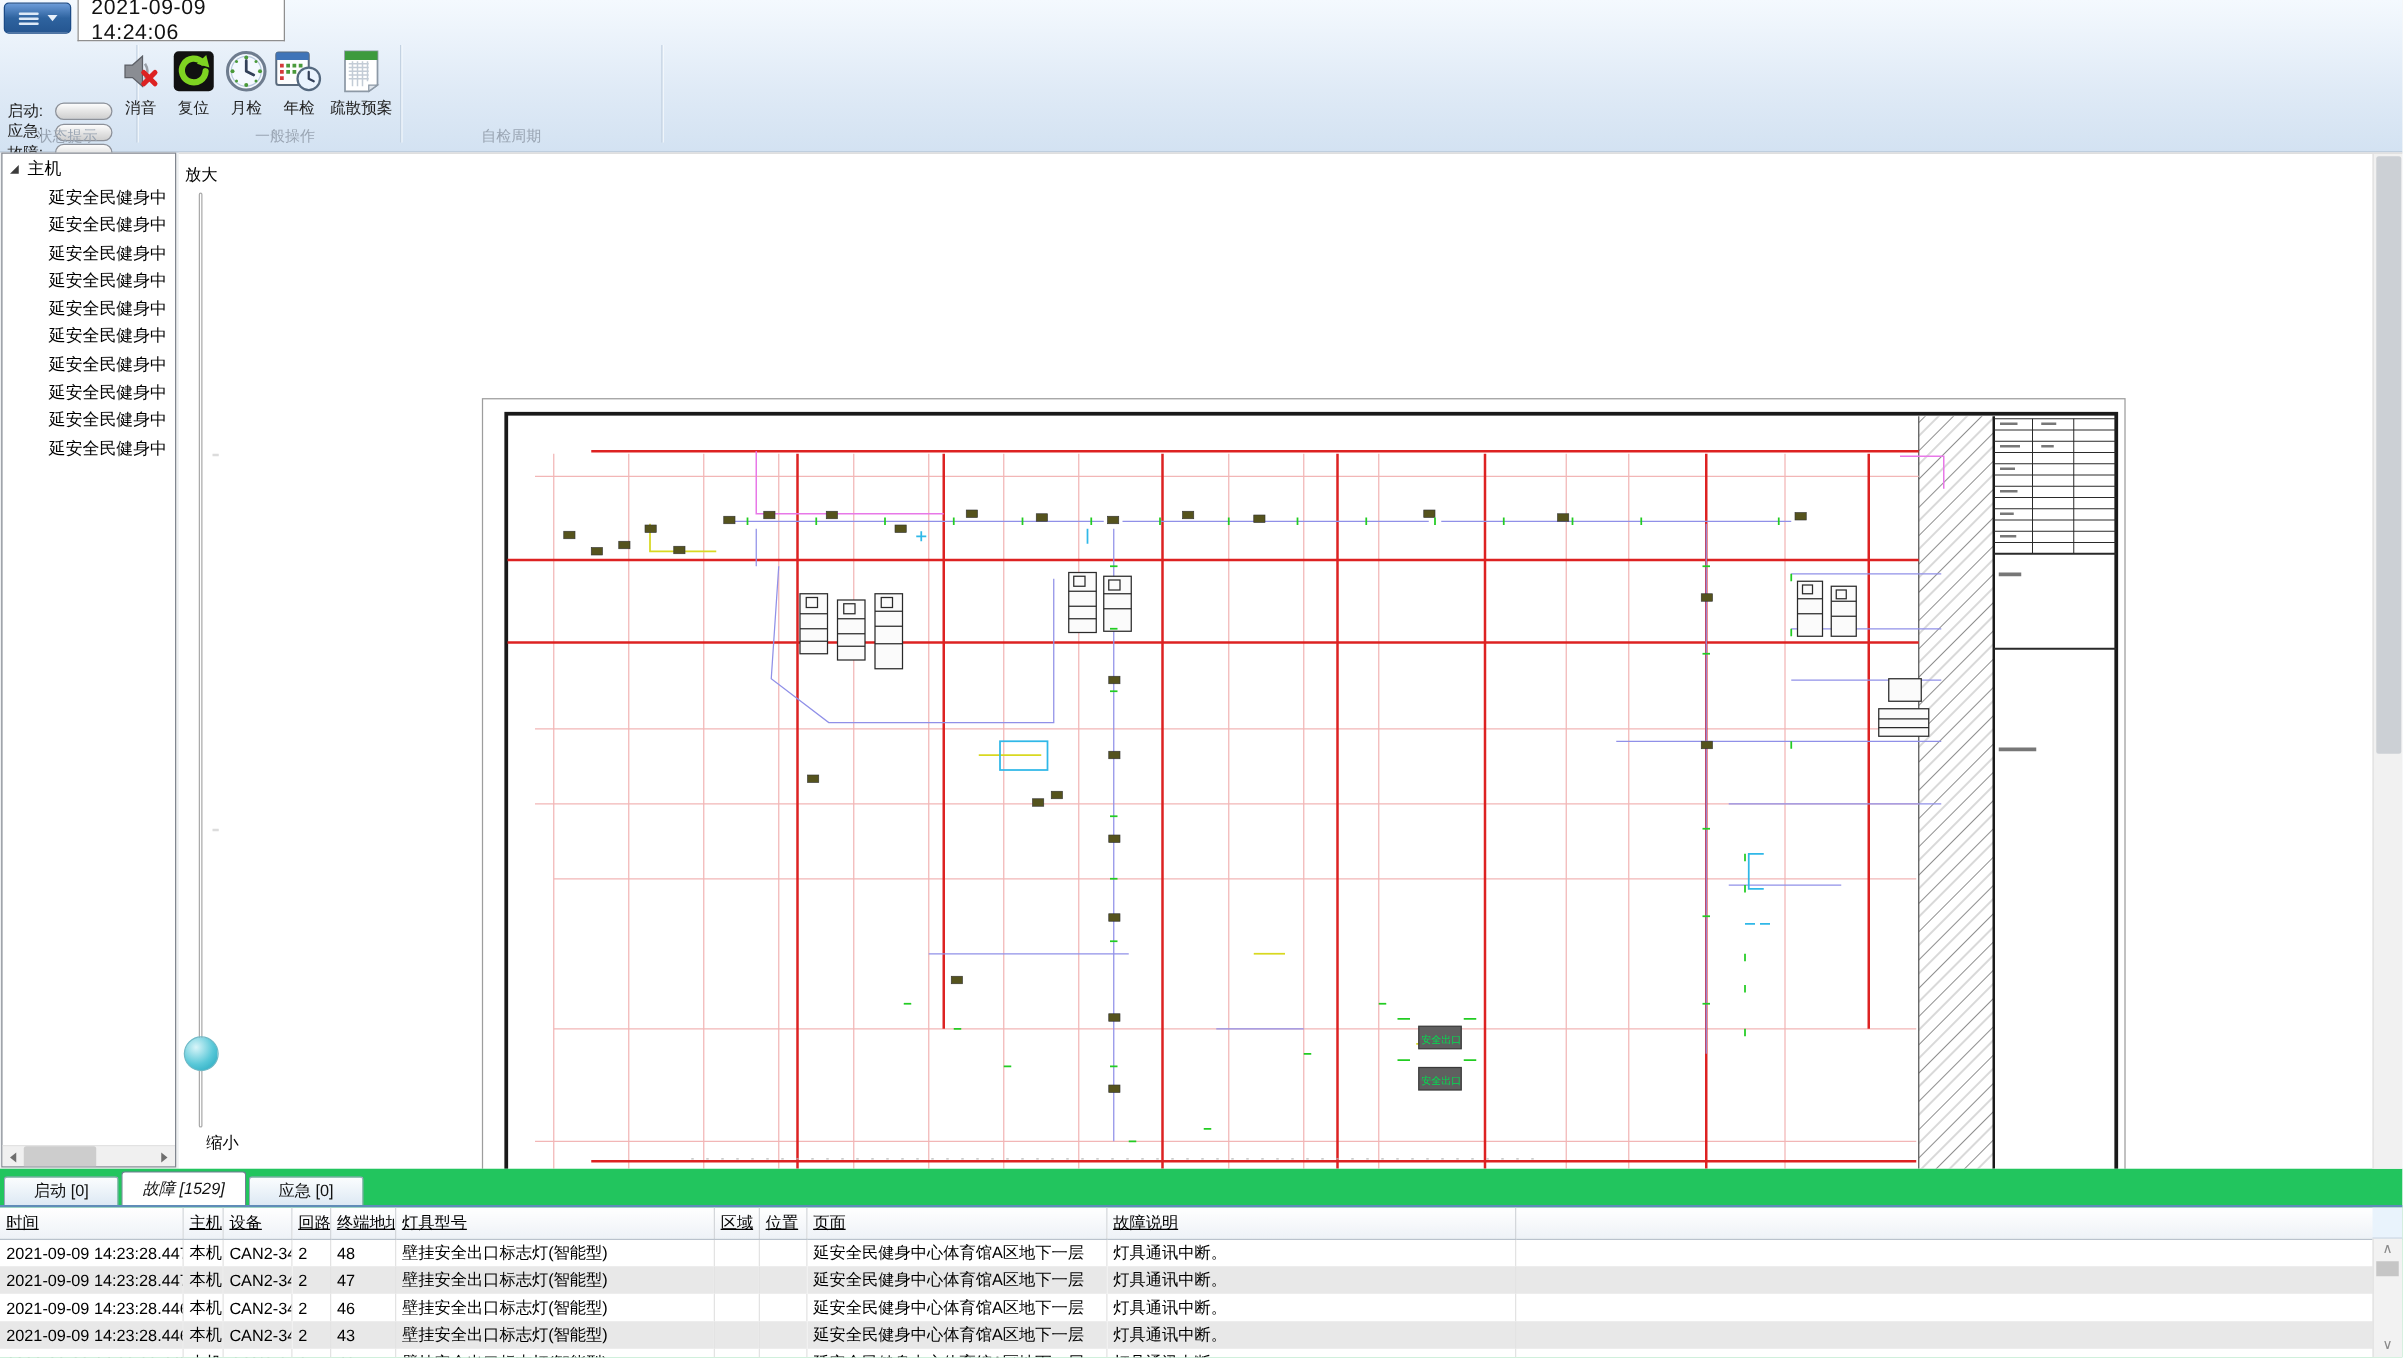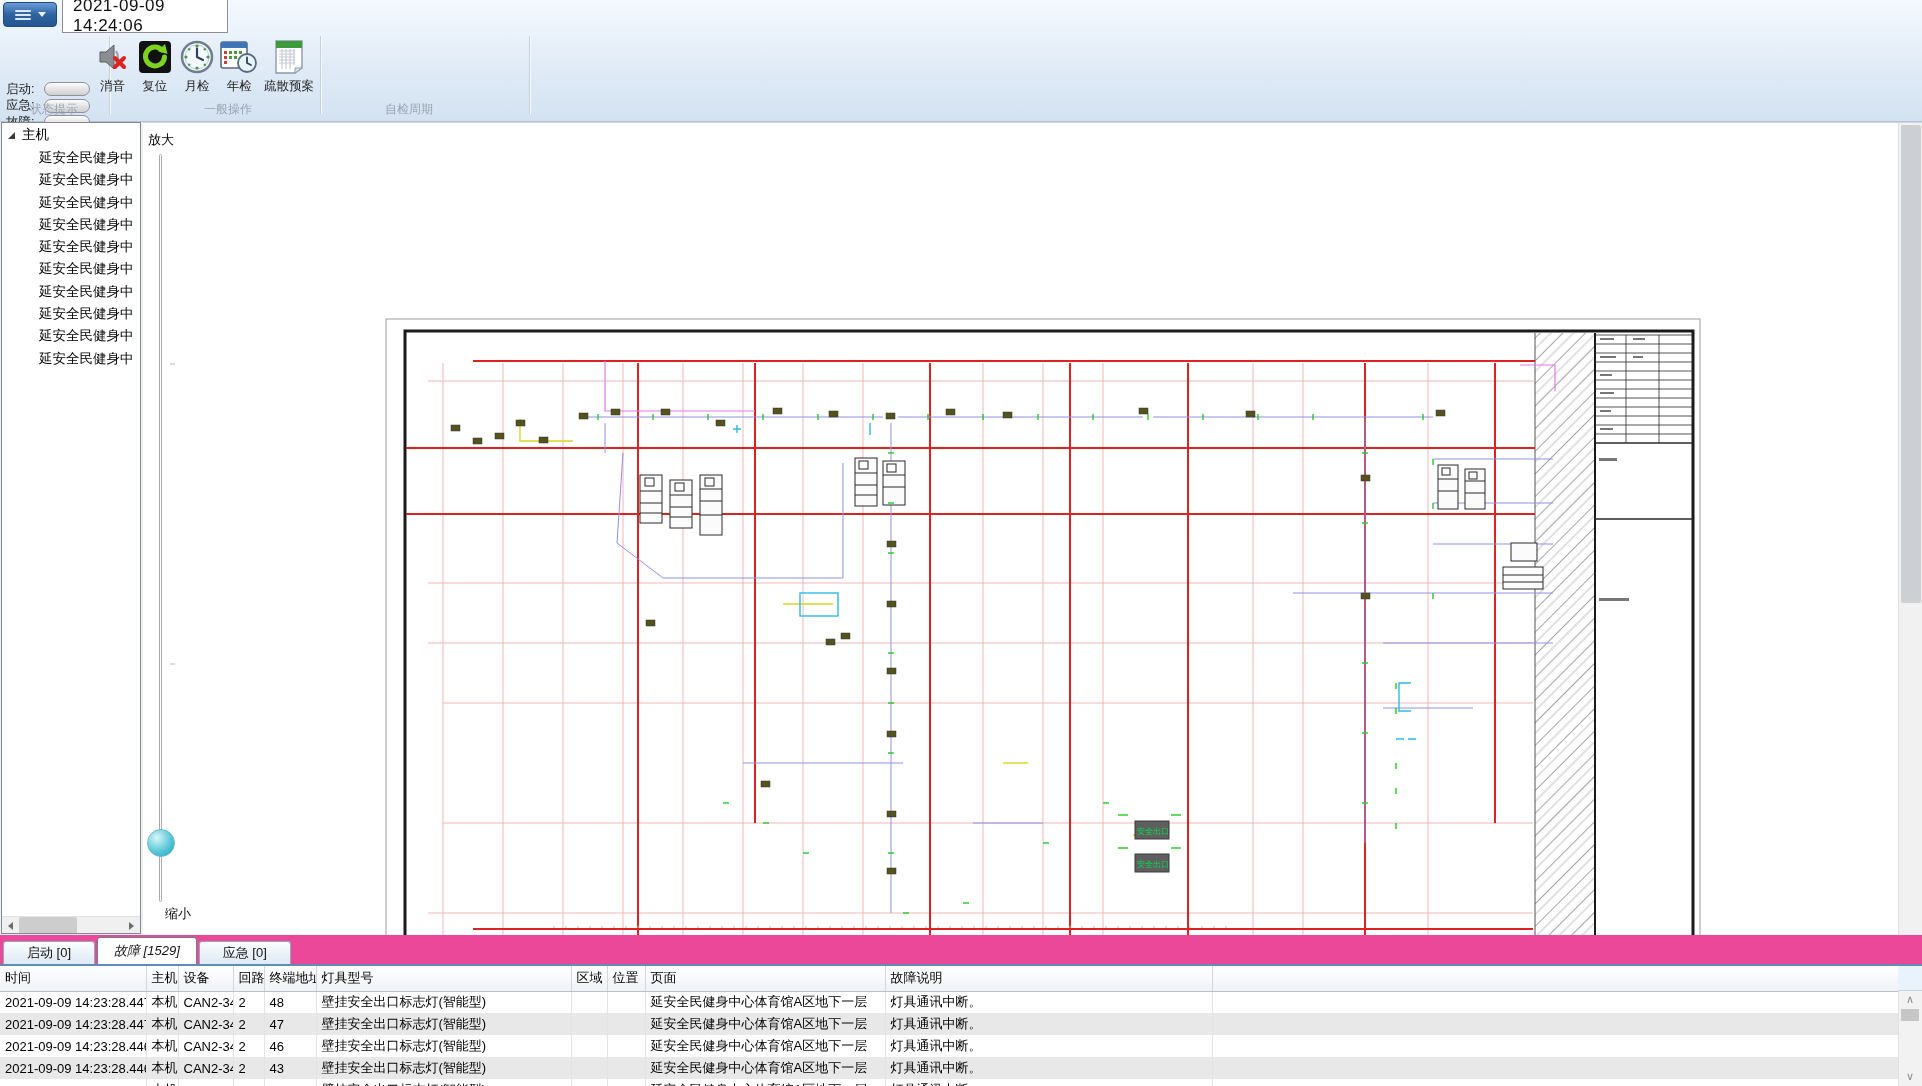--- a/index.html
+++ b/index.html
@@ -84,35 +84,35 @@
   .slider-thumb {
     position:absolute; left:4px; top:706px; width:28px; height:28px; border-radius:50%;
     background:radial-gradient(circle at 34% 30%, #d9f5f9, #59c8d8 55%, #1ea4bc);
     border:1px solid #6fb9c6; z-index:5; cursor:pointer;
   }
   .map-vscroll { position:absolute; right:0; top:0; width:24px; height:813px; background:#f1f1f1; border-left:1px solid #e0e0e0; z-index:6; }
   .map-vscroll .thumb { position:absolute; left:2px; top:2px; width:20px; height:478px; background:#ccd0d5; border-radius:2px; }
   svg text { user-select:none; }
 
   
-  .bottom-panel { position:absolute; left:0; top:935px; width:1922px; height:151px; background:#ec4899; }
+  .bottom-panel { position:absolute; left:0; top:935px; width:1922px; height:151px; background:#22c55e; }
   .tabbar { position:absolute; left:3px; top:2px; height:27px; display:flex; align-items:flex-end; z-index:3; }
   .tab {
     height:23px; line-height:22px; padding:0 16px; min-width:92px; text-align:center;
     background:linear-gradient(#fbfdfe,#dde9f4); border:1px solid #97a6ba; border-bottom:none;
     border-radius:3px 3px 0 0; margin-right:2px; font-size:13px; cursor:pointer; color:#111;
   }
   .tab.active { height:27px; line-height:26px; background:#fff; border-color:#707f92; position:relative; z-index:4;font-style:italic; }
   .tab-underline { position:absolute; left:0; top:29px; width:1922px; height:2px; background:#5f8cb8; }
   .grid-wrap { position:absolute; left:0; top:31px; width:1922px; height:120px; background:#fff; overflow:hidden; }
   table.grid { border-collapse:collapse; table-layout:fixed; width:1922px; }
   .grid th {
     height:25px; font-weight:normal; text-align:left; padding:0 0 0 5px; font-size:13px;
     background:linear-gradient(#ffffff,#eef2f7); border-right:1px solid #d4d7db; border-bottom:1px solid #b9c2cc;
-    white-space:nowrap; overflow:hidden;
+    white-space:nowrap; overflow:hidden;text-decoration:underline;
   }
   .grid td {
     height:22px; padding:0 0 0 5px; font-size:13px; border-right:1px solid #e3e3e3;
     white-space:nowrap; overflow:hidden;
   }
   .grid tr.alt td { background:#e8e8e8; }
   .grid-vscroll { position:absolute; right:0; top:0; width:24px; height:120px; z-index:5; }
   .grid-vscroll .corner { position:absolute; top:0; left:0; width:24px; height:25px; background:#e9f3fc; border-bottom:1px solid #c9d4df; }
   .grid-vscroll .track { position:absolute; top:25px; left:0; width:24px; height:95px; background:#f2f2f2; border-left:1px solid #e0e0e0; }
   .grid-vscroll .chev { position:absolute; left:0; width:24px; height:16px; text-align:center; font-size:11px; color:#8a8a8a; line-height:14px; }

